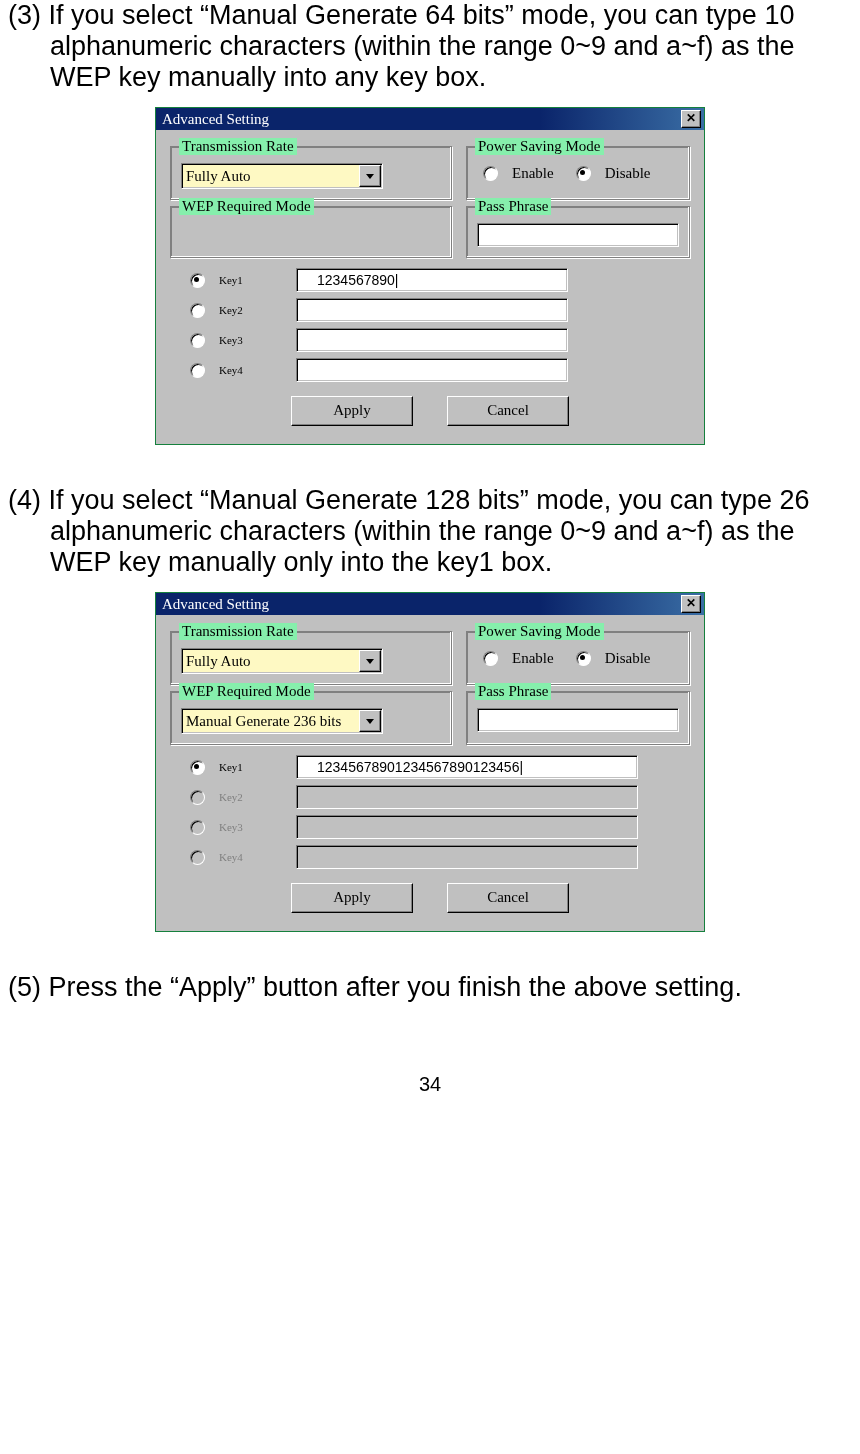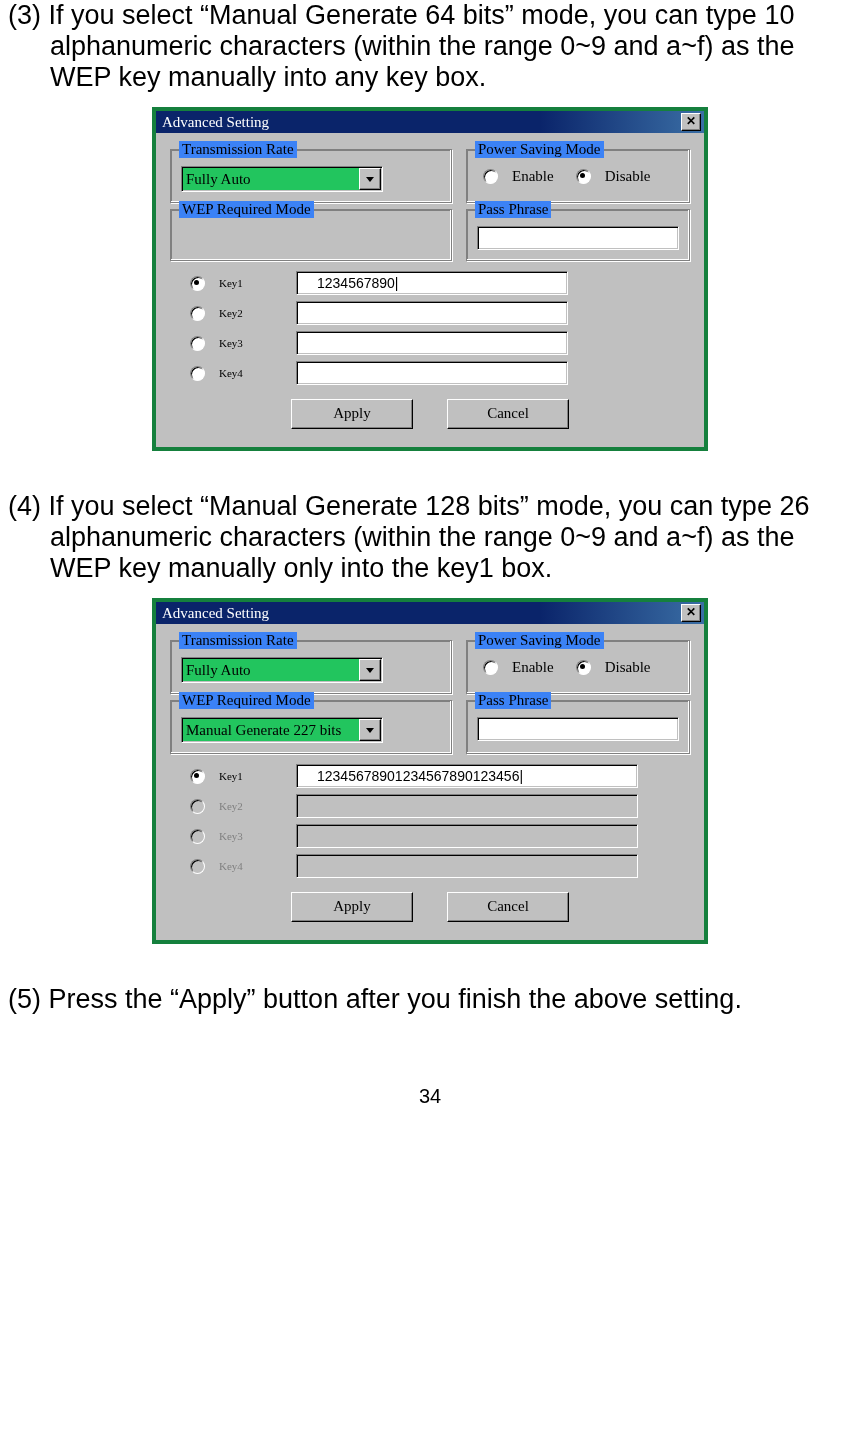--- a/index.html
+++ b/index.html
@@ -23,21 +23,21 @@
     text-indent: -42px;
   }
   .dialog-wrap {
     text-align: center;
     margin: 6px 0 40px 0;
   }
   .dialog {
     display: inline-block;
     width: 548px;
     background: #c0c0c0;
-    border: 4px solid #15803d;
+    border: 1px solid #15803d;
     text-align: left;
     font-family: "MS Sans Serif", Tahoma, sans-serif;
     font-size: 15px;
     color: #000;
   }
   .titlebar {
     height: 22px;
     background: linear-gradient(to right, #0a246a, #0a246a 70%, #3a6ea5);
     color: #fff;
     display: flex;
@@ -77,34 +77,34 @@
     position: relative;
     border: 1px solid #808080;
     box-shadow: inset -1px -1px 0 #fff, inset 1px 1px 0 #808080, 1px 1px 0 #fff;
     padding: 16px 10px 10px 10px;
     margin-top: 6px;
   }
   .legend {
     position: absolute;
     top: -9px;
     left: 8px;
-    background: #3b82f6;
+    background: #86efac;
     padding: 0 3px;
     font-family: "Times New Roman", serif;
     font-size: 15px;
   }
   .fs-trans { width: 260px; }
   .fs-power { flex: 1; }
   .fs-wep   { width: 260px; }
   .fs-pass  { flex: 1; }
   .combo {
     display: flex;
     width: 200px;
     height: 24px;
-    background: #22c55e;
+    background: #fef9c3;
     border-top: 1px solid #808080;
     border-left: 1px solid #808080;
     border-right: 1px solid #fff;
     border-bottom: 1px solid #fff;
     box-shadow: inset 1px 1px 0 #000, inset -1px -1px 0 #c0c0c0;
     font-family: "Times New Roman", serif;
     font-size: 15px;
     align-items: center;
   }
   .combo .combo-text {
@@ -335,21 +335,21 @@
                 <div class="circle sel"></div>
                 <span>Disable</span>
               </div>
             </div>
           </div>
         </div>
         <div class="row1">
           <div class="fieldset fs-wep">
             <div class="legend">WEP Required Mode</div>
             <div class="combo">
-              <div class="combo-text">Manual Generate 227 bits</div>
+              <div class="combo-text">Manual Generate 236 bits</div>
               <div class="combo-btn">
                 <svg class="tri" width="8" height="5">
                     <polygon points="0,0 8,0 4,5" fill="#000"></polygon>
                   </svg>
               </div>
             </div>
           </div>
           <div class="fieldset fs-pass">
             <div class="legend">Pass Phrase</div>
             <div class="textbox"></div>

